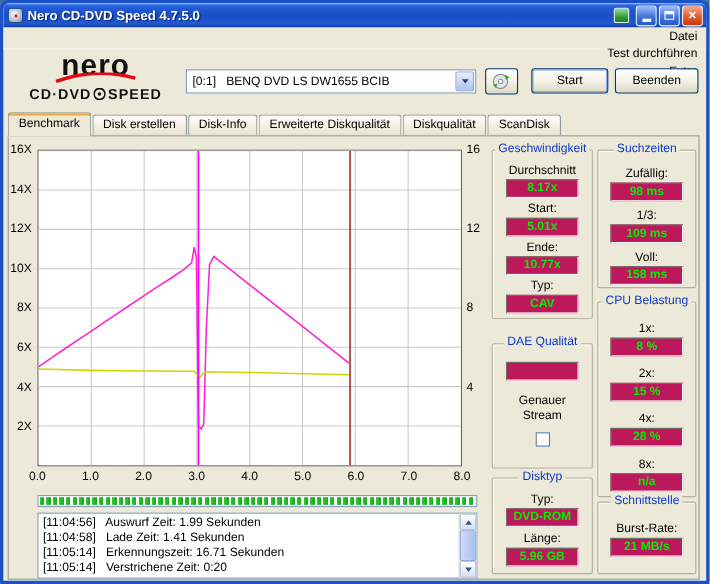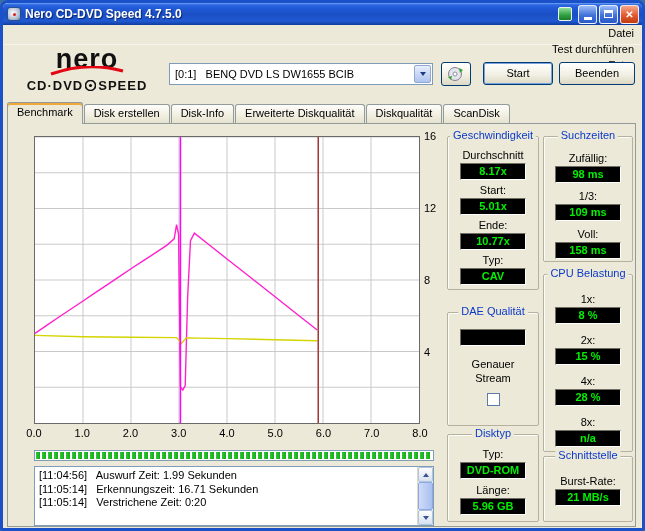--- a/index.html
+++ b/index.html
@@ -84,21 +84,21 @@
   .arr.down{ border-top:4px solid #39538f; }
   .sb-track{ flex:1; position:relative; background:#f6f5ee; }
   .sb-thumb{ position:absolute; left:0; right:0; top:0; bottom:0; background:linear-gradient(90deg,#cfdbfa,#a8c0f0); border:1px solid #90a8e0; border-radius:2px; }
 
   
   .group{ position:absolute; border:1px solid #b4b19f; border-radius:2px; padding-top:8px;
     box-shadow:inset 1px 1px 0 rgba(255,255,255,.85); }
   .group-title{ position:absolute; top:-8px; left:50%; transform:translateX(-50%); background:#ece9d8;
     padding:0 3px; font-size:11px; color:#0b39c8; white-space:nowrap; }
   .plabel{ font-size:11px; text-align:center; color:#000; }
-  .pvalue{ width:66px; height:17px; line-height:15px; margin:2px auto 0; background:#000000; color:#00f000;
+  .pvalue{ width:66px; height:17px; line-height:15px; margin:2px auto 0; background:#be185d; color:#00f000;
     font-weight:bold; font-size:11px; text-align:center; border:1px solid; border-color:#716f64 #ffffff #ffffff #716f64; }
   #g-speed{ left:439px; top:12px;  width:92px; height:154px; }
   #g-dae  { left:439px; top:188px; width:92px; height:114px; }
   #g-disc { left:439px; top:310px; width:92px; height:88px;  }
   #g-seek { left:535px; top:12px;  width:90px; height:126px; }
   #g-cpu  { left:535px; top:150px; width:90px; height:178px; }
   #g-iface{ left:535px; top:332px; width:90px; height:66px;  }
   #g-speed .plabel{ margin-top:4px; }
   #g-seek  .plabel{ margin-top:7px; }
   #g-cpu   .plabel{ margin-top:10px; }
@@ -173,20 +173,30 @@
     <span class="tab active">Benchmark</span>
     <span class="tab">Disk erstellen</span>
     <span class="tab">Disk-Info</span>
     <span class="tab">Erweiterte Diskqualität</span>
     <span class="tab">Diskqualität</span>
     <span class="tab">ScanDisk</span>
   </div>
 
   <div class="page">
 
+    <div class="ylab-left" id="ylab-left">
+        <span style="top: -6px;">16X</span>
+        <span style="top: 30px;">14X</span>
+        <span style="top: 66px;">12X</span>
+        <span style="top: 102px;">10X</span>
+        <span style="top: 138px;">8X</span>
+        <span style="top: 174px;">6X</span>
+        <span style="top: 210px;">4X</span>
+        <span style="top: 246px;">2X</span>
+      </div>
     <div class="plot">
       <svg id="chart-svg" viewBox="0 0 386 288" preserveAspectRatio="none">
           <line x1="0" y1="0" x2="386" y2="0" stroke="#c9c9c9" stroke-width="1"></line>
           <line x1="0" y1="36" x2="386" y2="36" stroke="#c9c9c9" stroke-width="1"></line>
           <line x1="0" y1="72" x2="386" y2="72" stroke="#c9c9c9" stroke-width="1"></line>
           <line x1="0" y1="108" x2="386" y2="108" stroke="#c9c9c9" stroke-width="1"></line>
           <line x1="0" y1="144" x2="386" y2="144" stroke="#c9c9c9" stroke-width="1"></line>
           <line x1="0" y1="180" x2="386" y2="180" stroke="#c9c9c9" stroke-width="1"></line>
           <line x1="0" y1="216" x2="386" y2="216" stroke="#c9c9c9" stroke-width="1"></line>
           <line x1="0" y1="252" x2="386" y2="252" stroke="#c9c9c9" stroke-width="1"></line>
@@ -221,20 +231,21 @@
         <span style="left: 373px;">8.0</span>
       </div>
 
     <div class="progress">
       <div class="progress-fill" id="progress-fill" style="width: 100%;"></div>
     </div>
 
     <div class="log">
       <div class="log-lines">
         <div class="log-line">[11:04:56]   Auswurf Zeit: 1.99 Sekunden</div>
+        <div class="log-line">[11:04:58]   Lade Zeit: 1.41 Sekunden</div>
         <div class="log-line">[11:05:14]   Erkennungszeit: 16.71 Sekunden</div>
         <div class="log-line">[11:05:14]   Verstrichene Zeit: 0:20</div>
       </div>
       <div class="log-scroll">
         <div class="sb-btn">
             <span class="arr up"></span>
           </div>
         <div class="sb-track">
             <div class="sb-thumb"></div>
           </div>

